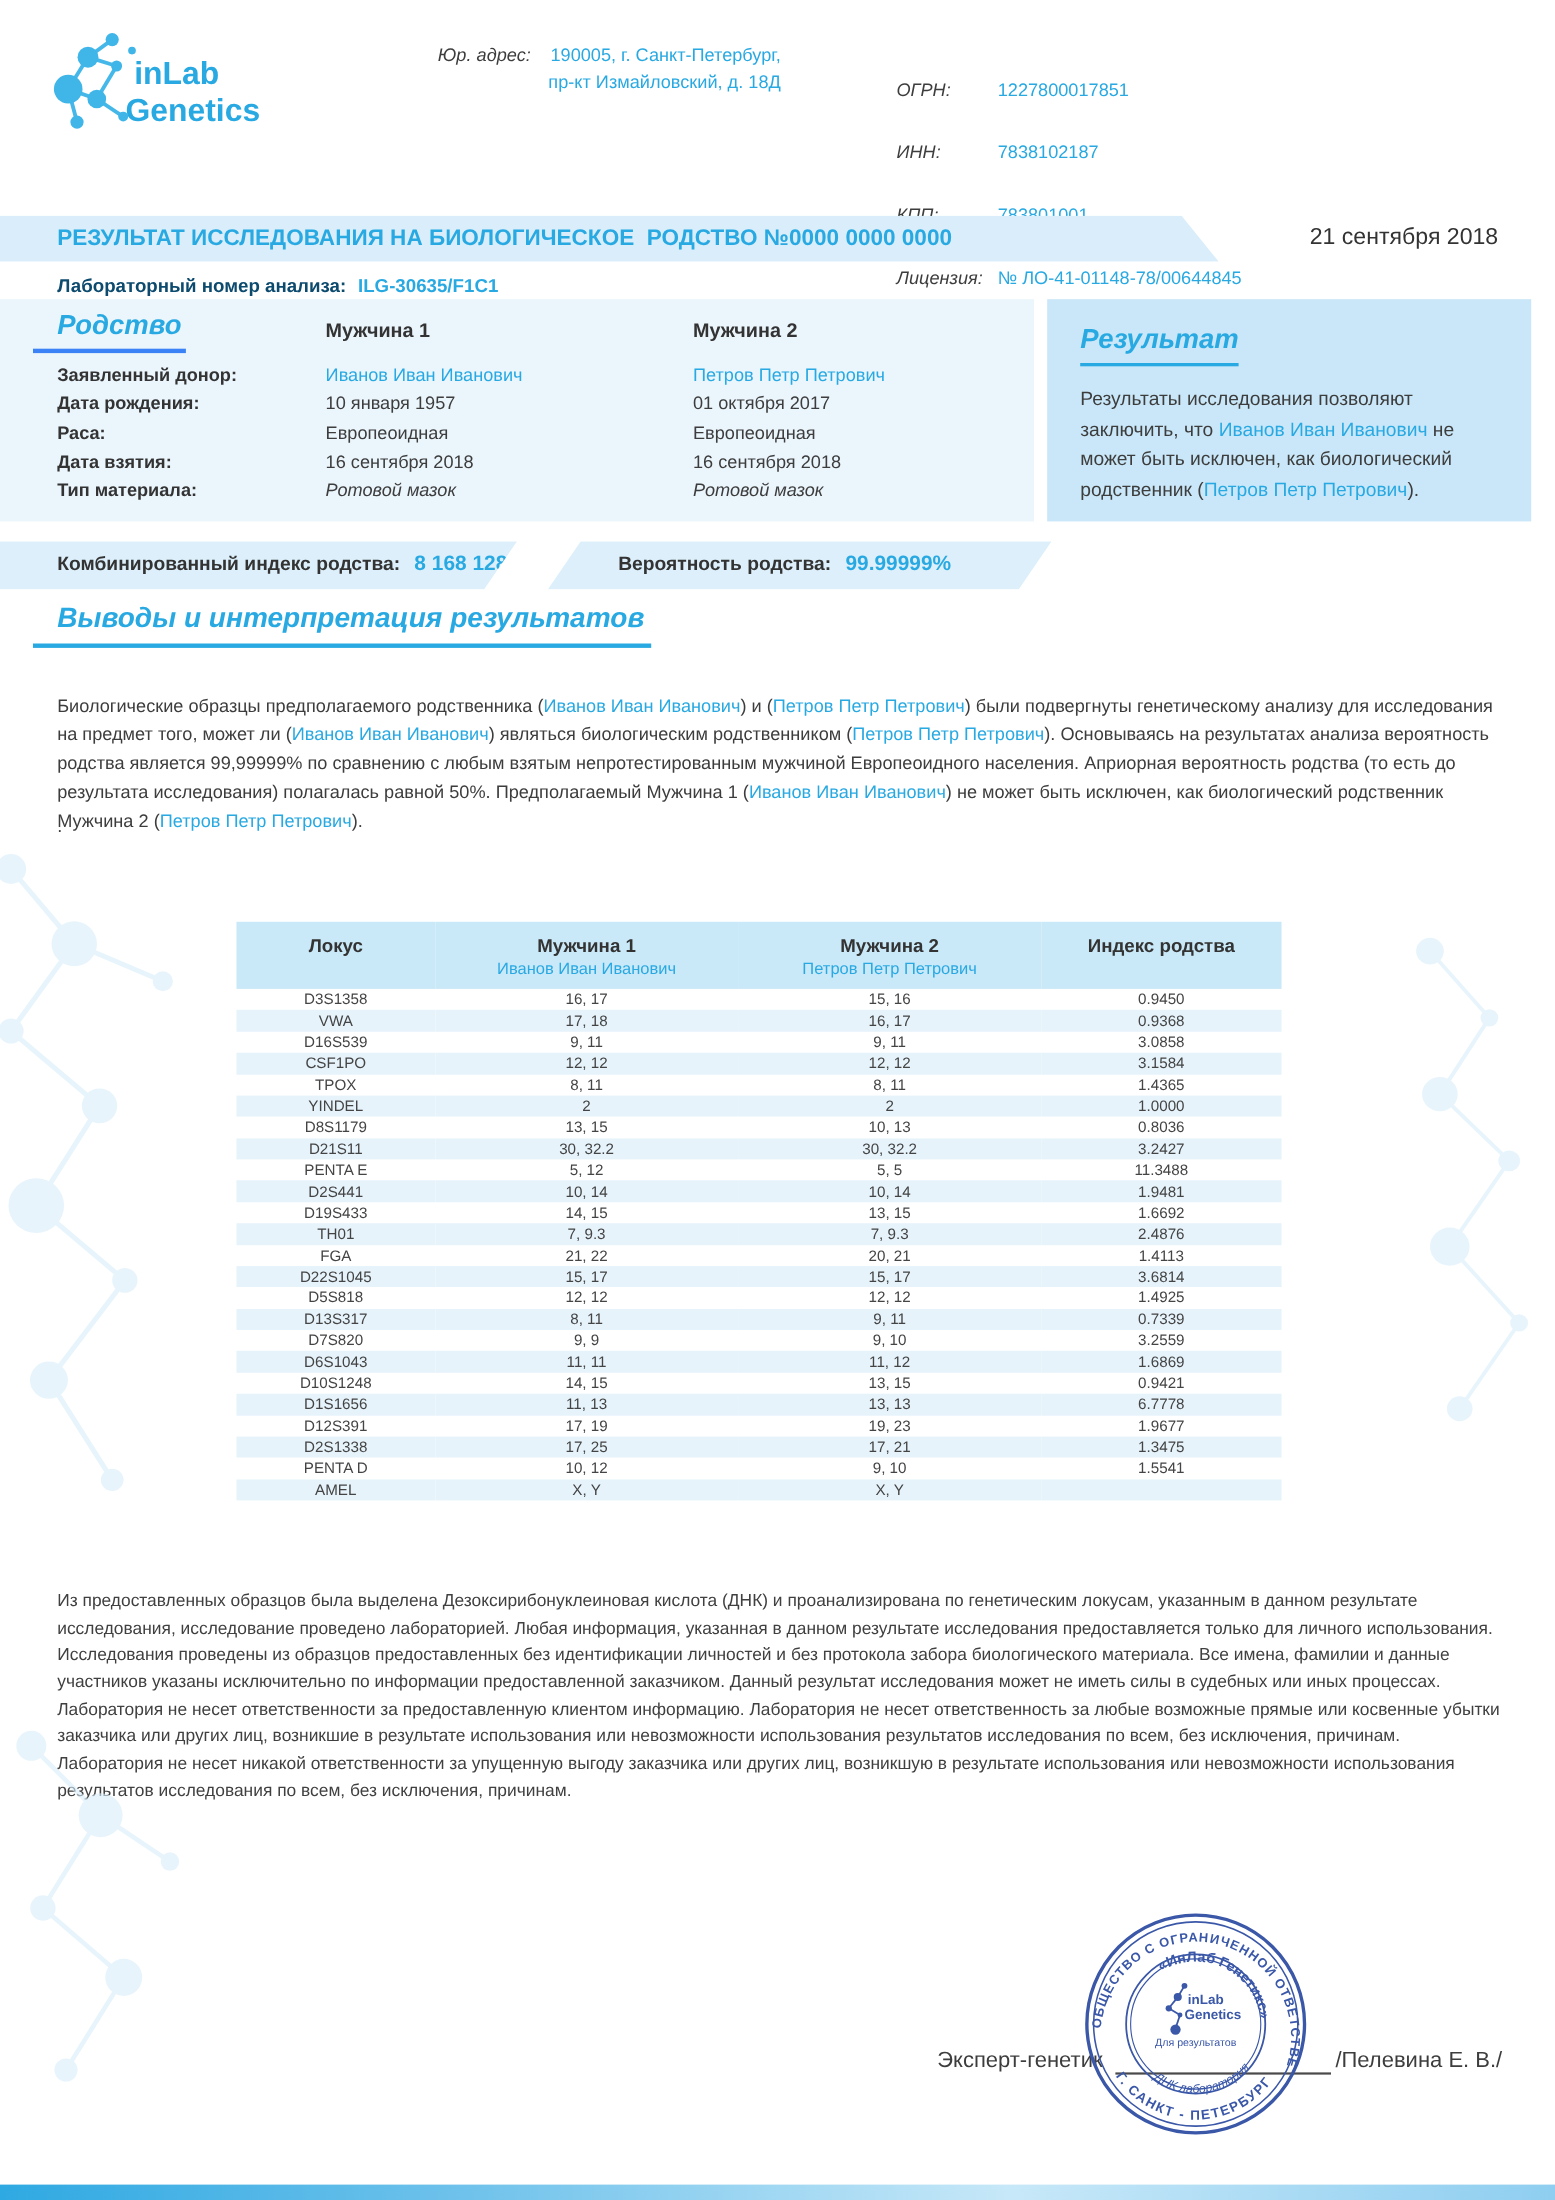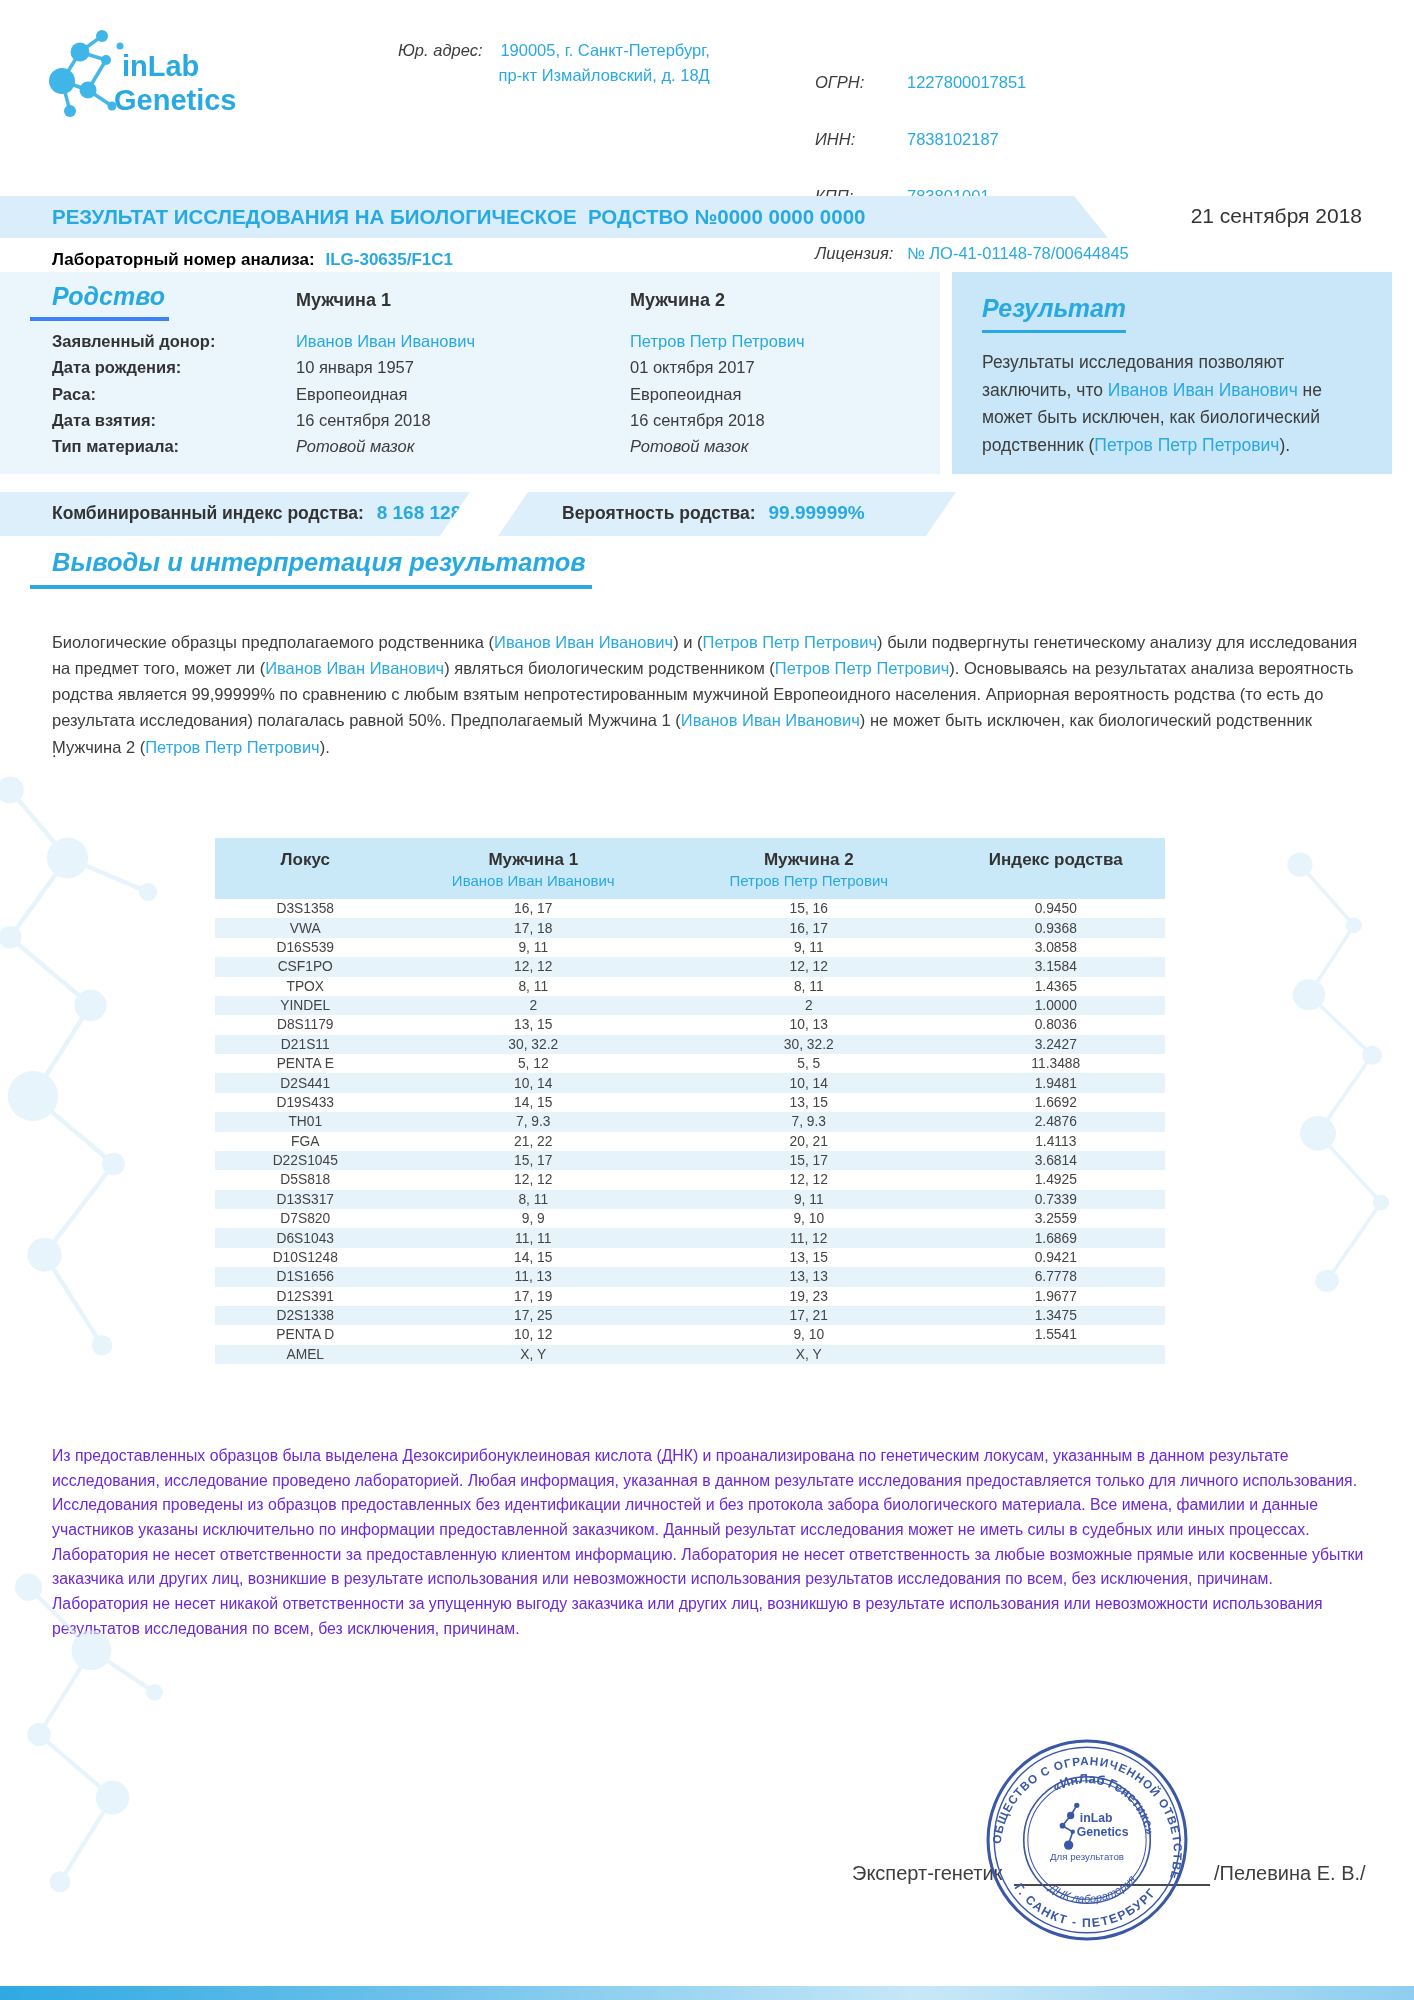--- a/index.html
+++ b/index.html
@@ -16,21 +16,21 @@
   .reg-label{font-style:italic;width:92px;color:#3d3d3d;}
   .reg-val{color:#29A9E2;white-space:nowrap;}
   
   .title-bar{position:absolute;left:0;top:196px;width:100%;height:42px;}
   .title-bg{position:absolute;left:0;top:0;height:100%;width:1108px;background:#D9EEFA;
             clip-path:polygon(0 0,calc(100% - 34px) 0,100% 100%,0 100%);}
   .title-text{position:absolute;left:52px;top:9px;font-size:20.5px;font-weight:bold;color:#29A9E2;white-space:pre;}
   .title-date{position:absolute;right:52px;top:8px;font-size:21px;color:#333;}
   
   .lab-num{position:absolute;left:52px;top:250px;font-size:17px;}
-  .lab-num .lbl{font-weight:bold;color:#000000;}
+  .lab-num .lbl{font-weight:bold;color:#0c4a6e;}
   .lab-num .val{font-weight:bold;color:#29A9E2;margin-left:6px;}
   
   .kinship-panel{position:absolute;left:0;top:272px;width:940px;height:202px;background:#EAF5FC;}
   .k-heading{position:absolute;left:30px;top:10px;padding:0 4px 6px 22px;
              font-size:25px;font-weight:bold;font-style:italic;color:#29A9E2;
              border-bottom:4px solid #3b82f6;}
   .k-col-head{position:absolute;top:18px;font-size:18px;font-weight:bold;color:#333;}
   .k-col1{left:296px;} .k-col2{left:630px;}
   .k-rows{position:absolute;left:52px;top:56px;font-size:16.5px;line-height:26.3px;}
   .k-row{display:flex;}
@@ -59,21 +59,21 @@
   .lone-dot{position:absolute;left:52px;top:742px;font-size:16.5px;color:#3d3d3d;}
   
   .loci-table{position:absolute;left:215px;top:838px;width:950px;border-collapse:collapse;font-size:13.8px;color:#444;}
   .loci-table thead{background:#C9E8F8;}
   .loci-table th{font-weight:bold;color:#333;font-size:17px;padding:12px 0 0 0;text-align:center;}
   .loci-table .subhead td{font-size:15px;color:#29A9E2;padding:2px 0 10px 0;text-align:center;font-weight:normal;}
   .loci-table tbody td{text-align:center;padding:2.2px 0;}
   .loci-table tbody tr:nth-child(even){background:#E6F3FB;}
   .col-locus{width:19%;} .col-m1{width:29%;} .col-m2{width:29%;} .col-idx{width:23%;}
   
-  .disclaimer{position:absolute;left:52px;top:1428px;width:1314px;font-size:15.8px;line-height:24.7px;color:#6d28d9;}
+  .disclaimer{position:absolute;left:52px;top:1428px;width:1314px;font-size:15.8px;line-height:24.7px;color:#404040;}
   
   .sig-role{position:absolute;left:852px;top:1862px;font-size:20px;color:#3d3d3d;}
   .sig-line{position:absolute;left:1014px;top:1884px;width:196px;border-bottom:2px solid #4a4a4a;}
   .sig-name{position:absolute;left:1214px;top:1862px;font-size:20px;color:#3d3d3d;white-space:nowrap;}
   .stamp-svg{position:absolute;left:985px;top:1738px;}
   
   .bottom-bar{position:absolute;left:0;top:1986px;width:100%;height:14px;
               background:linear-gradient(90deg,#2FA9E2 0%,#6FC2EB 30%,#C7E8F8 65%,#8FCEF0 100%);}
   
   .wm{position:absolute;color:#D8EEFA;opacity:.6;pointer-events:none;}

